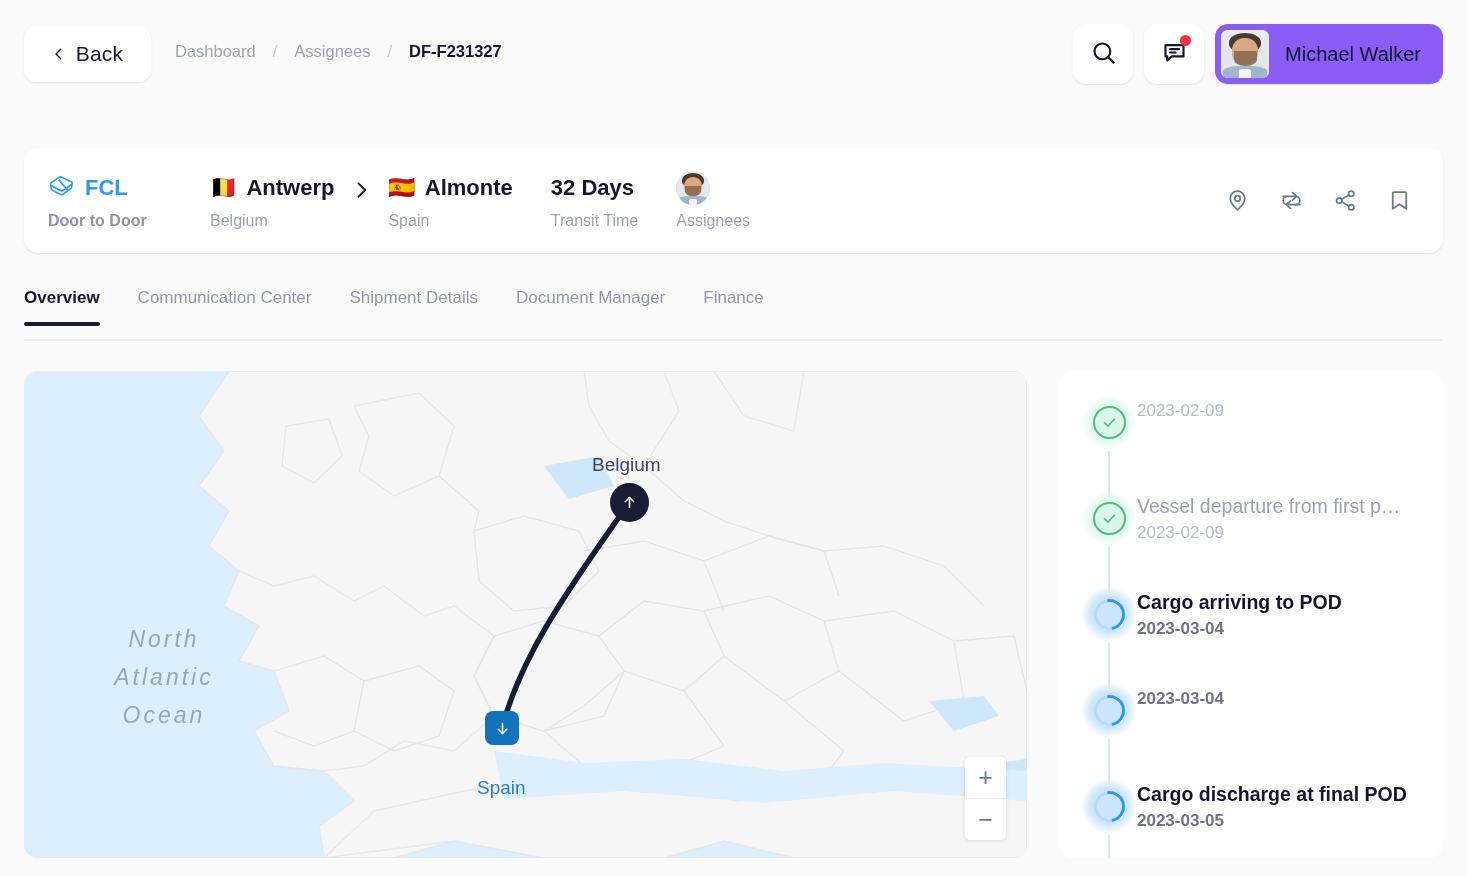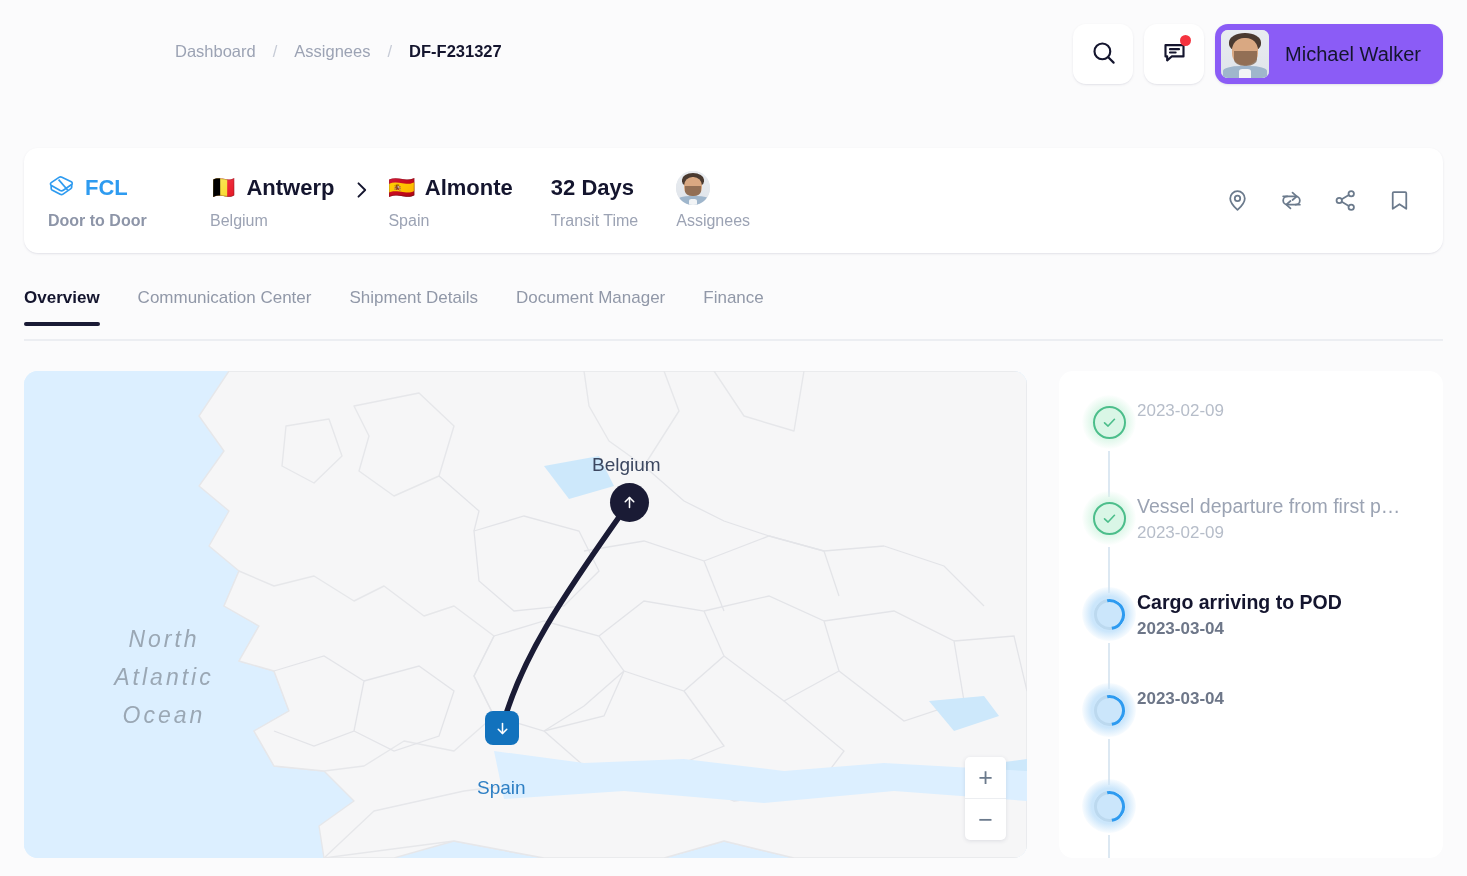--- a/index.html
+++ b/index.html
@@ -154,20 +154,28 @@
   .tl-title { font-size: 19.5px; line-height: 26px; color: #9ba3b3; white-space: nowrap; overflow: hidden; text-overflow: ellipsis; max-width: 300px; }
   .tl-item.pending .tl-title { color: #14152e; font-weight: 700; }
   .tl-date { font-size: 17px; color: #b6bdc9; margin-top: 4px; }
   .tl-item.pending .tl-date { color: #6d7688; font-weight: 700; }
 </style>
 </head>
 <body>
 
 <div class="header">
 
+  <div class="back-btn">
+    <span class="chev">
+      <svg viewBox="0 0 24 24" width="14" height="14" fill="none" stroke="#14152e" stroke-width="2.4" stroke-linecap="round" stroke-linejoin="round">
+          <polyline points="15,4 7,12 15,20"></polyline>
+        </svg>
+    </span>
+    <span class="back-label">Back</span>
+  </div>
 
   <div class="crumbs">
     <span class="crumb">Dashboard</span>
     <span class="crumb sep">/</span>
     <span class="crumb">Assignees</span>
     <span class="crumb sep">/</span>
     <span class="crumb current">DF-F231327</span>
   </div>
 
   <div class="hdr-right">
@@ -445,14 +453,18 @@
     </div>
   </div>
 
   <div class="tl-item pending">
     <div class="tl-connector" style="top:62px;height:46px;"></div>
     <div class="tl-marker">
       <div class="halo pending">
           <div class="ring-pending"></div>
         </div>
     </div>
+    <div class="tl-text">
+      <div class="tl-title">Cargo discharge at final POD</div>
+      <div class="tl-date">2023-03-05</div>
+    </div>
   </div>
 </div>
 
 </body></html>

